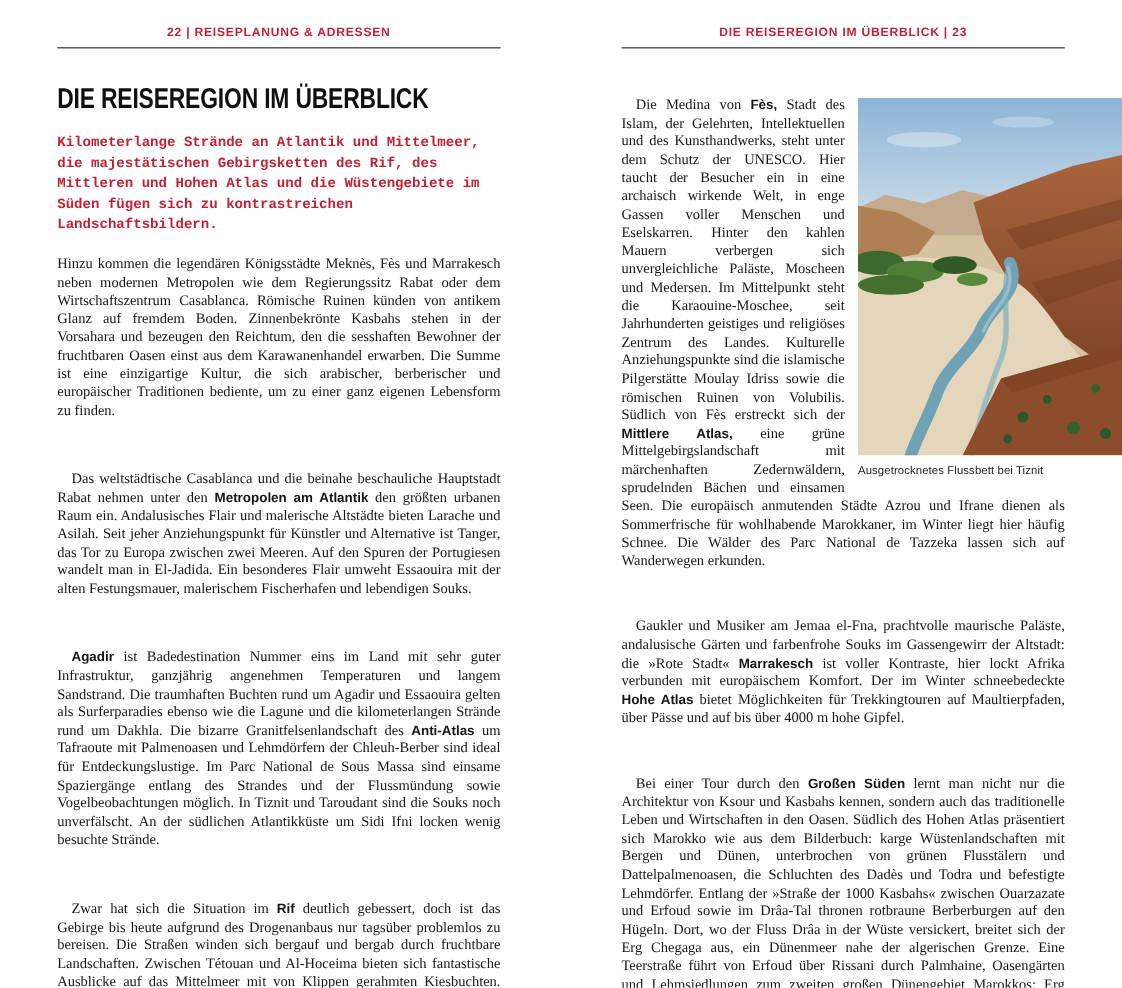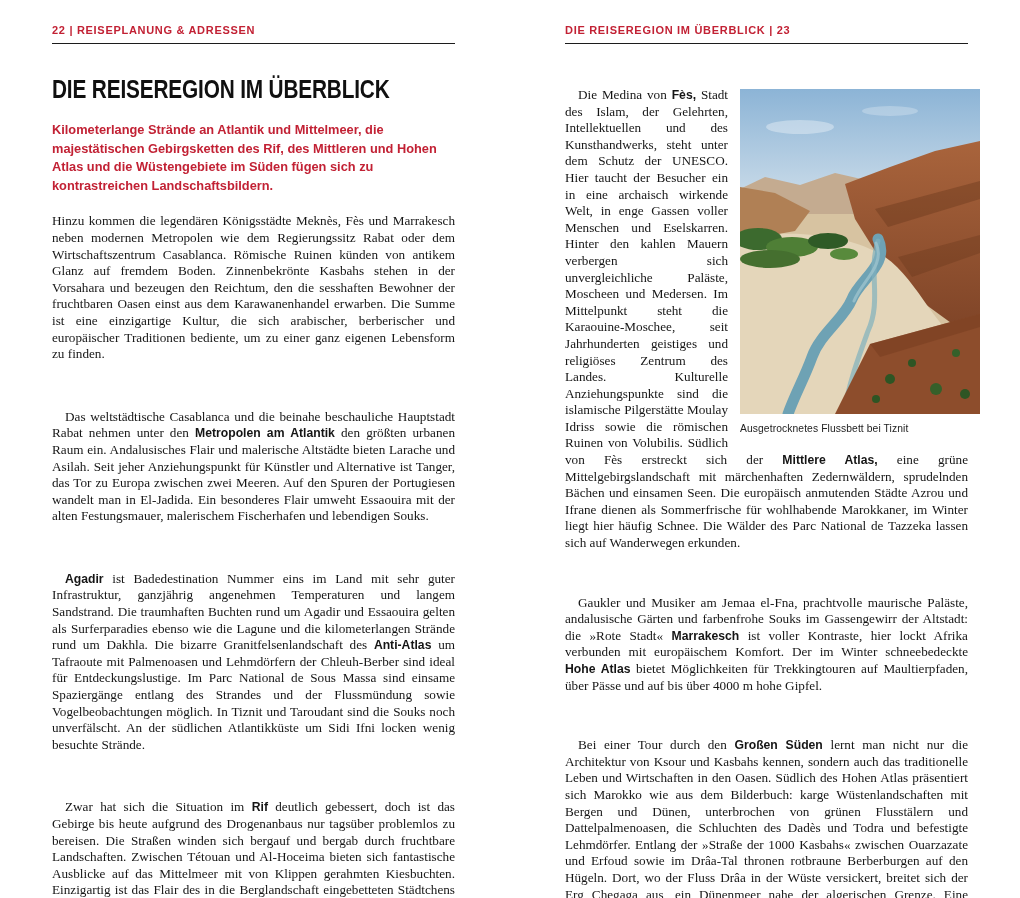--- a/index.html
+++ b/index.html
@@ -13,54 +13,54 @@
     font-family:"Liberation Serif", serif;color:var(--ink);
   }
   .spread{display:flex;width:1020px;height:898px;background:#fff;}
   .page{width:510px;height:898px;position:relative;}
   .page-left{padding:24px 55px 0 52px;}
   .page-right{padding:24px 52px 0 55px;}
 
   .running-head{
     font-family:"Liberation Sans", sans-serif;font-weight:700;
     font-size:11px;letter-spacing:0.7px;color:var(--red);
-    padding-bottom:7px;white-space:nowrap;
+    padding-bottom:7px;white-space:nowrap;text-align:center;
   }
-  .page-right .running-head{text-align:left;}
+  .page-right .running-head{text-align:center;}
   .head-rule{border:none;border-top:1.6px solid #1c1c1c;height:0;}
 
   .title{
     margin-top:30px;
     font-family:"Liberation Sans", sans-serif;font-weight:700;
     font-size:26px;letter-spacing:-0.2px;color:#101010;
     transform:scaleX(0.8);transform-origin:0 50%;white-space:nowrap;
   }
   .lead{
     margin-top:16px;
-    font-family:Liberation Sans, sans-serif;font-weight:700;
+    font-family:Liberation Mono, monospace;font-weight:700;
     font-size:12.8px;line-height:18.6px;color:var(--red);
     text-align:left;
   }
   .body-text{
     margin-top:18px;
     font-size:13.2px;line-height:16.6px;text-align:justify;
     color:#151515;
     hyphens:auto;-webkit-hyphens:auto;
   }
   .body-text p{margin:0;}
   .page-left .body-text p + p{text-indent:13px;margin-top:46px;}
   .page-right .body-text{margin-top:29px;}
   .page-right .body-text p{text-indent:13px;margin-top:43px;}
   .kw{
     font-family:"Liberation Sans", sans-serif;font-weight:700;
     font-size:12.2px;
   }
 
   .photo-figure{
-    float:right;width:280px;
+    float:right;width:240px;
     margin:2px -52px 8px 12px;
   }
   .photo-frame{width:240px;height:325px;overflow:hidden;}
   .photo-frame svg{display:block;}
   .photo-caption{
     font-family:"Liberation Sans", sans-serif;
     font-size:10.3px;color:#222;margin-top:7px;letter-spacing:0.1px;
     text-indent:0;
   }
 </style>

